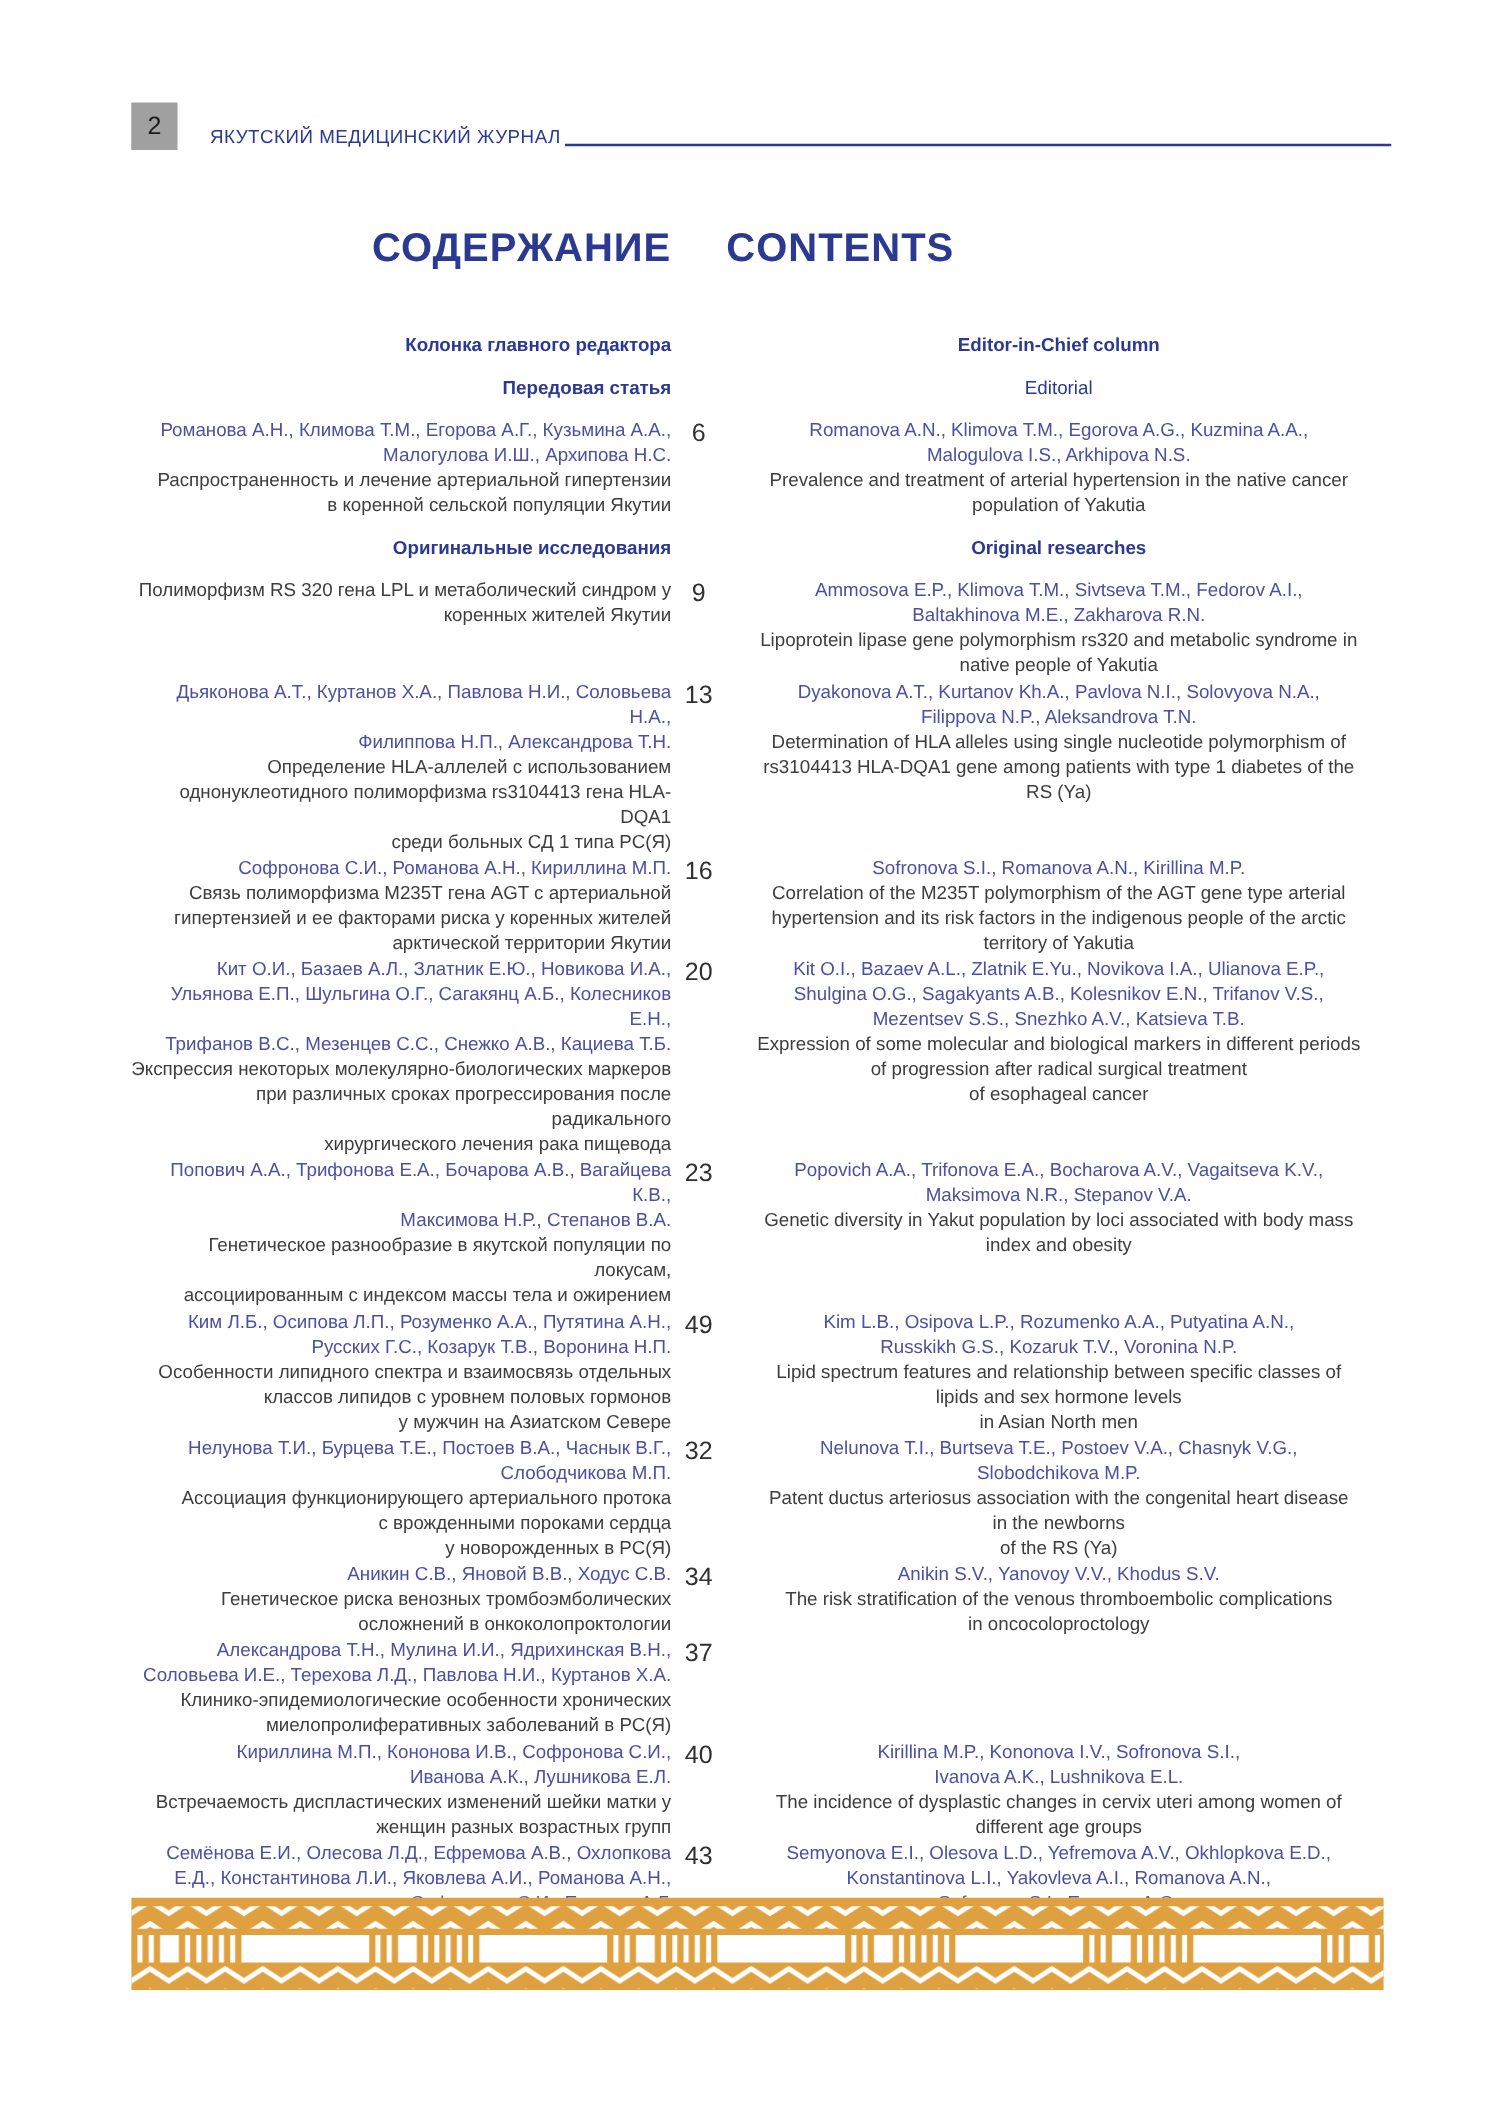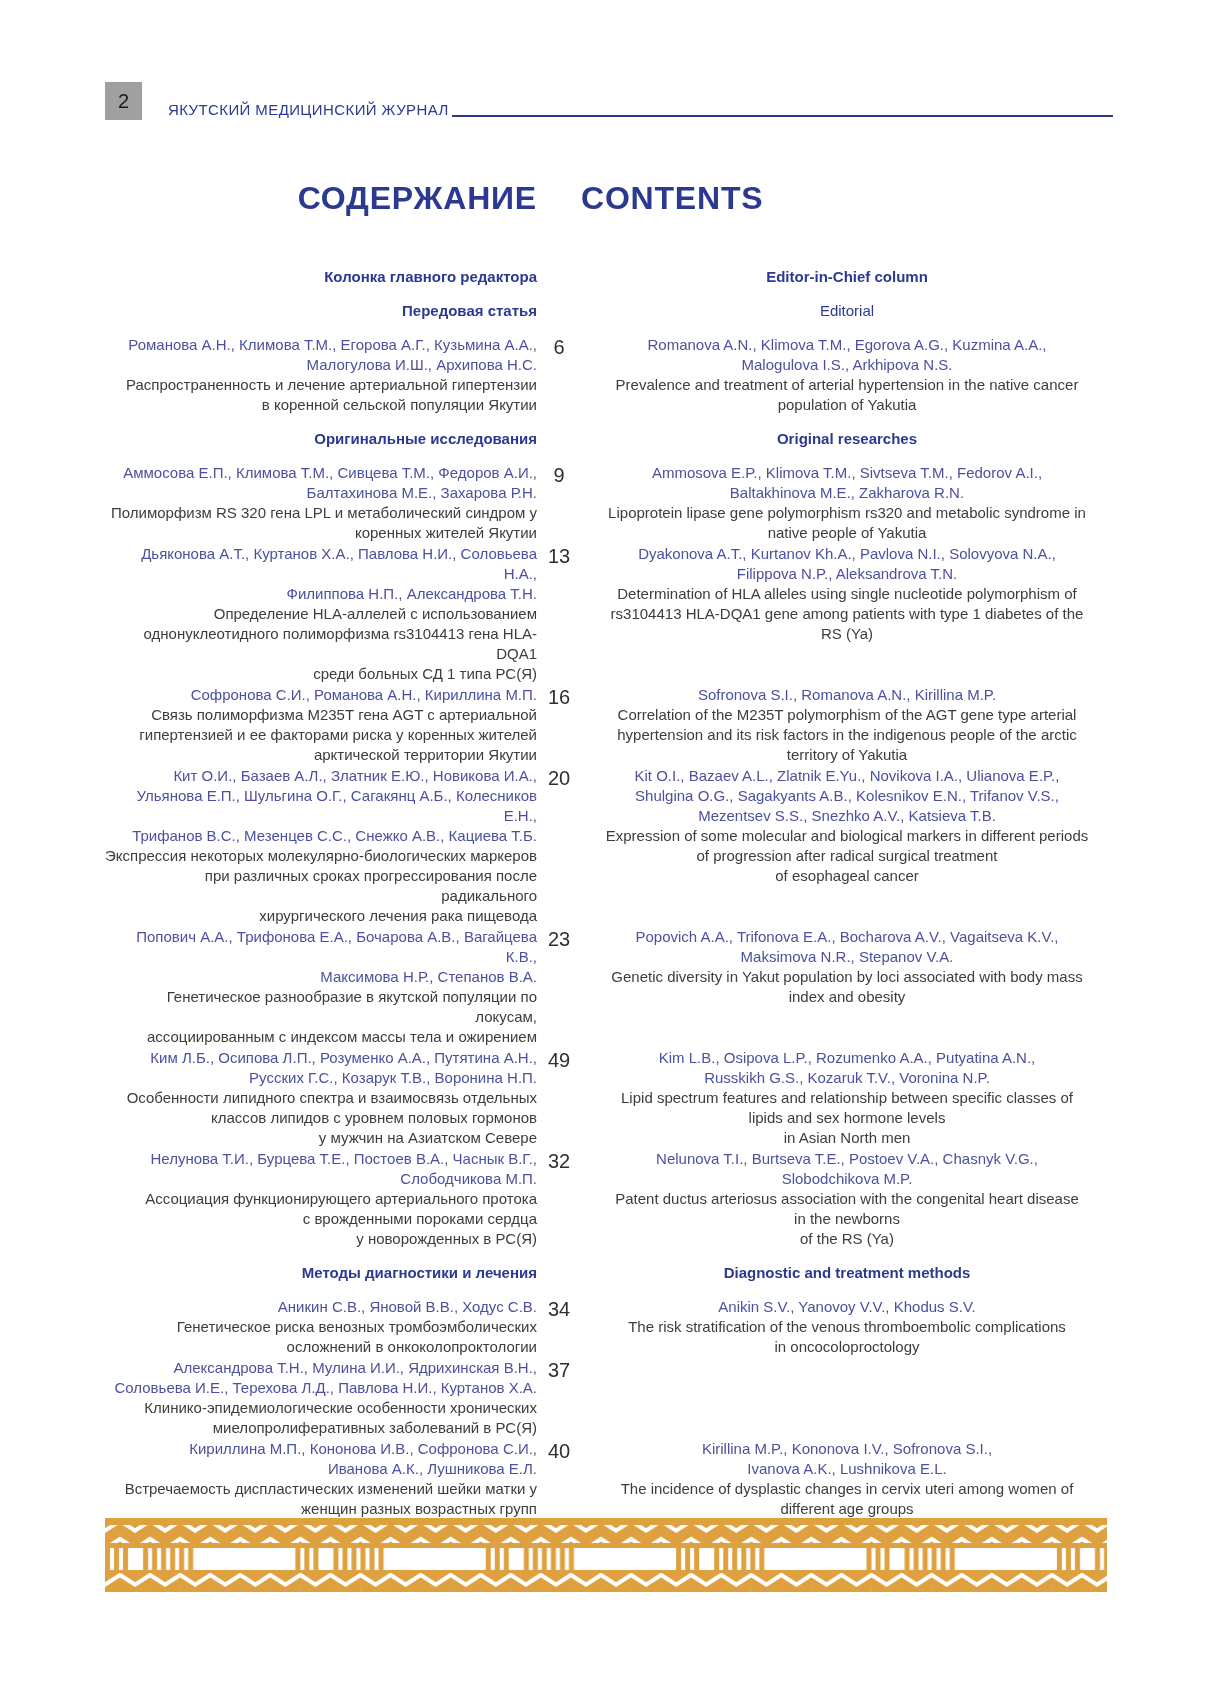--- a/index.html
+++ b/index.html
@@ -114,22 +114,20 @@
     </div>
 
     <div class="row section">
       <div class="cell-ru sec-ru">Оригинальные исследования</div>
       <div class="cell-num"></div>
       <div class="cell-en sec-en">Original researches</div>
     </div>
 
     <div class="row entry">
       <div class="cell-ru">
-        <div class="authors">Аммосова Е.П., Климова Т.М., Сивцева Т.М., Федоров А.И.,
-Балтахинова М.Е., Захарова Р.Н.</div>
         <div class="title-text">Полиморфизм RS 320 гена LPL и метаболический синдром у
 коренных жителей Якутии</div>
       </div>
       <div class="cell-num">9</div>
       <div class="cell-en">
         <div class="authors">Ammosova E.P., Klimova T.M., Sivtseva T.M., Fedorov A.I.,
 Baltakhinova M.E., Zakharova R.N.</div>
         <div class="title-text">Lipoprotein lipase gene polymorphism rs320 and metabolic syndrome in
 native people of Yakutia</div>
       </div>
@@ -234,25 +232,20 @@
       <div class="cell-num">32</div>
       <div class="cell-en">
         <div class="authors">Nelunova T.I., Burtseva T.E., Postoev V.A., Chasnyk V.G.,
 Slobodchikova M.P.</div>
         <div class="title-text">Patent ductus arteriosus association with the congenital heart disease
 in the newborns
 of the RS (Ya)</div>
       </div>
     </div>
 
-    <div class="row section">
-      <div class="cell-ru sec-ru">Методы диагностики и лечения</div>
-      <div class="cell-num"></div>
-      <div class="cell-en sec-en">Diagnostic and treatment methods</div>
-    </div>
 
     <div class="row entry">
       <div class="cell-ru">
         <div class="authors">Аникин С.В., Яновой В.В., Ходус С.В.</div>
         <div class="title-text">Генетическое риска венозных тромбоэмболических
 осложнений в онкоколопроктологии</div>
       </div>
       <div class="cell-num">34</div>
       <div class="cell-en">
         <div class="authors">Anikin S.V., Yanovoy V.V., Khodus S.V.</div>

